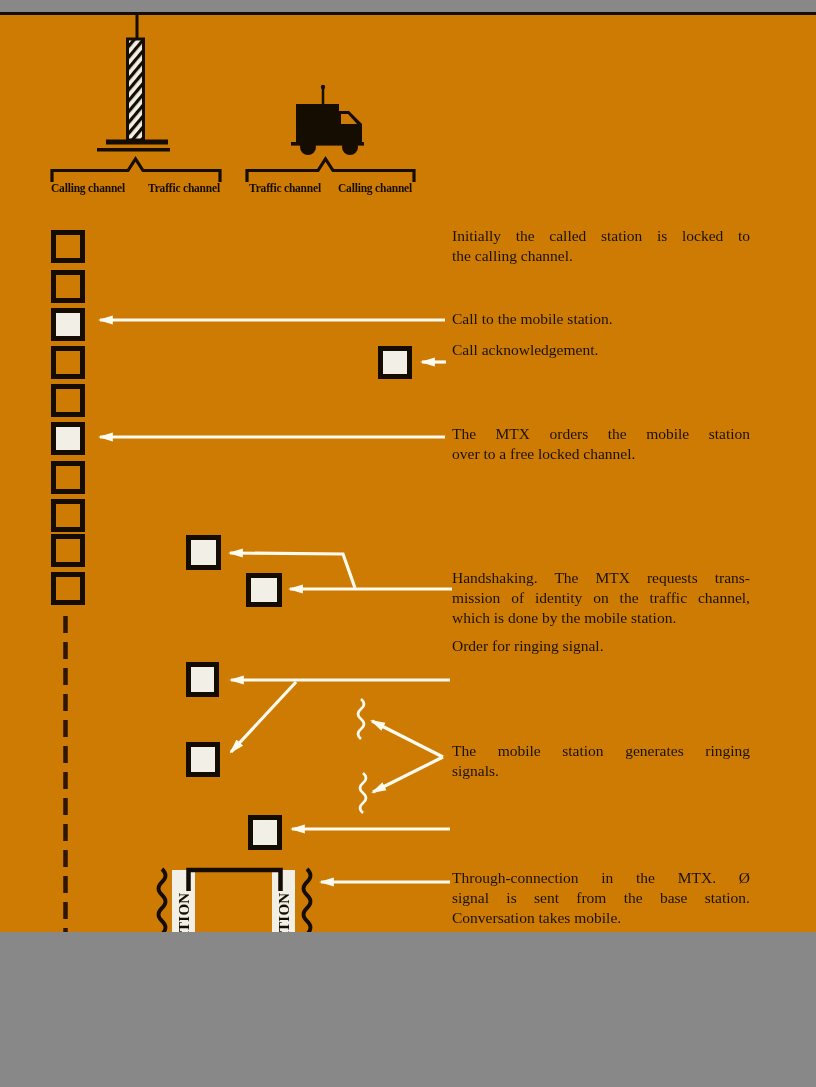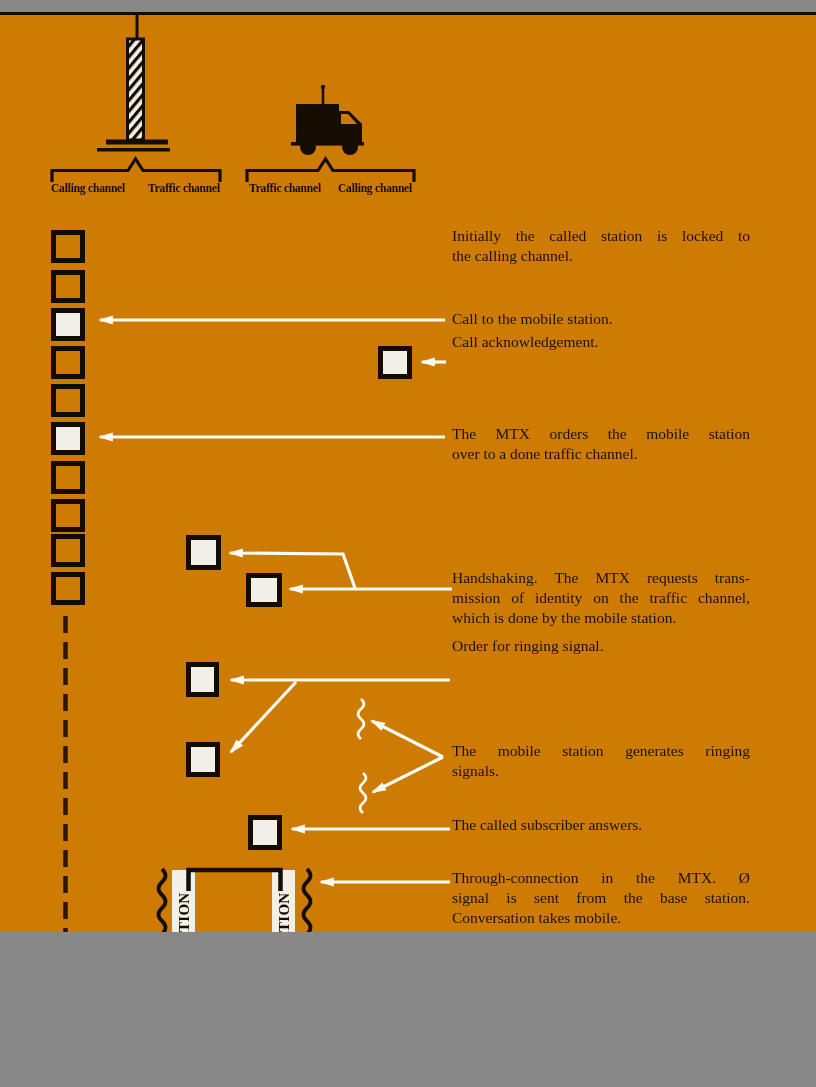--- a/index.html
+++ b/index.html
@@ -121,42 +121,39 @@
   <div class="chlabel" style="left:285px;top:170px;">Traffic channel</div>
   <div class="chlabel" style="left:375px;top:170px;">Calling channel</div>
 
   <div class="step" style="top:214px;">
     <div class="jl">Initially the called station is locked to</div>
     <div class="ll">the calling channel.</div>
   </div>
   <div class="step" style="top:297px;">
     <div class="ll">Call to the mobile station.</div>
   </div>
-  <div class="step" style="top:320px;">
+  <div class="step" style="top:328px;">
     <div class="ll">Call acknowledgement.</div>
   </div>
   <div class="step" style="top:412px;">
     <div class="jl">The MTX orders the mobile station</div>
-    <div class="ll">over to a done traffic channel.</div>
+    <div class="ll">over to a free locked channel.</div>
   </div>
   <div class="step" style="top:556px;">
     <div class="jl">Handshaking. The MTX requests trans-</div>
     <div class="jl">mission of identity on the traffic channel,</div>
     <div class="ll">which is done by the mobile station.</div>
   </div>
   <div class="step" style="top:624px;">
     <div class="ll">Order for ringing signal.</div>
   </div>
   <div class="step" style="top:729px;">
     <div class="jl">The mobile station generates ringing</div>
     <div class="ll">signals.</div>
   </div>
-  <div class="step" style="top:803px;">
-    <div class="ll">The called subscriber answers.</div>
-  </div>
   <div class="step" style="top:856px;">
     <div class="jl">Through-connection in the MTX. Ø</div>
     <div class="jl">signal is sent from the base station.</div>
     <div class="ll">Conversation takes mobile.</div>
   </div>
 
   <div class="conv" style="left:108.5px;top:931px;">CONVERSATION</div>
   <div class="conv" style="left:208.5px;top:931px;">CONVERSATION</div>
 
 </div>

